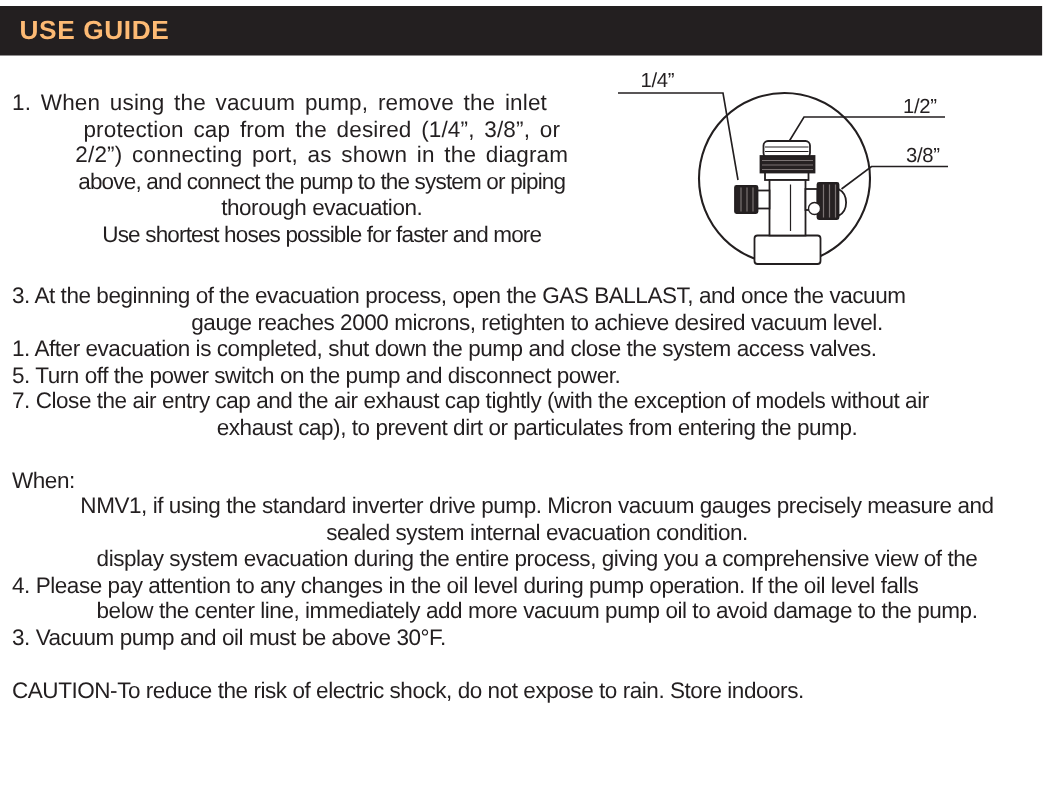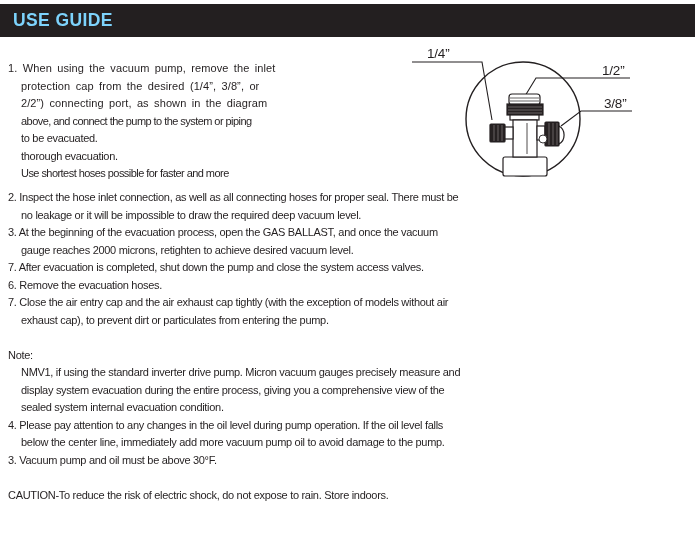--- a/index.html
+++ b/index.html
@@ -5,31 +5,31 @@
   html,body{margin:0;padding:0;background:#ffffff;}
   .page{
     position:relative;width:695px;height:540px;background:#ffffff;
     font-family:"Liberation Sans",sans-serif;color:#231f20;overflow:hidden;
   }
   .header{
     position:absolute;left:0;top:4px;right:0;height:33px;background:#231f20;
     display:flex;align-items:center;
   }
   .header-title{
-    color:#7dd3fc;font-weight:bold;font-size:17.5px;padding-left:13px;letter-spacing:.4px;
+    color:#fdba74;font-weight:bold;font-size:17.5px;padding-left:13px;letter-spacing:.4px;
   }
   .diagram{position:absolute;left:400px;top:38px;}
   .tblock{position:absolute;left:8px;}
   .b1{top:60px;width:400px;}
   .b2{top:189px;width:687px;}
   .line{
     white-space:nowrap;height:17.5px;line-height:17.5px;
-    font-size:11px;letter-spacing:-0.3px;
+    font-size:15px;letter-spacing:-0.3px;
   }
-  .ind{padding-left:13px;}
+  .ind{padding-left:13px;text-align:center;}
   .w{word-spacing:2.2px;letter-spacing:.1px;}
   .c{letter-spacing:-0.55px;}
   .spacer{height:17.5px;}
   .dlabel{font-size:13.5px;fill:#231f20;letter-spacing:-0.2px;}
 </style>
 </head>
 <body>
 
 <div class="page">
 
@@ -88,52 +88,47 @@
     <text class="dlabel" x="27" y="20">1/4”</text>
     <text class="dlabel" x="202" y="37">1/2”</text>
     <text class="dlabel" x="204" y="70">3/8”</text>
   </svg>
 
   <div class="tblock b1">
     <div class="line w">1. When using the vacuum pump, remove the inlet</div>
     <div class="line ind w">protection cap from the desired (1/4”, 3/8”, or</div>
     <div class="line ind w">2/2”) connecting port, as shown in the diagram</div>
     <div class="line ind c">above, and connect the pump to the system or piping</div>
-    <div class="line ind">to be evacuated.</div>
     <div class="line ind">thorough evacuation.</div>
     <div class="line ind c">Use shortest hoses possible for faster and more</div>
   </div>
 
   <div class="tblock b2">
     <div>
-      <div class="line">2. Inspect the hose inlet connection, as well as all connecting hoses for proper seal. There must be</div>
-      <div class="line ind">no leakage or it will be impossible to draw the required deep vacuum level.</div>
-    </div>
-    <div>
       <div class="line">3. At the beginning of the evacuation process, open the GAS BALLAST, and once the vacuum</div>
       <div class="line ind">gauge reaches 2000 microns, retighten to achieve desired vacuum level.</div>
     </div>
     <div>
-      <div class="line">7. After evacuation is completed, shut down the pump and close the system access valves.</div>
+      <div class="line">1. After evacuation is completed, shut down the pump and close the system access valves.</div>
     </div>
     <div>
-      <div class="line">6. Remove the evacuation hoses.</div>
+      <div class="line">5. Turn off the power switch on the pump and disconnect power.</div>
     </div>
     <div>
       <div class="line">7. Close the air entry cap and the air exhaust cap tightly (with the exception of models without air</div>
       <div class="line ind">exhaust cap), to prevent dirt or particulates from entering the pump.</div>
     </div>
 
     <div class="spacer"></div>
 
-    <div class="line">Note:</div>
+    <div class="line">When:</div>
     <div>
       <div class="line ind">NMV1, if using the standard inverter drive pump. Micron vacuum gauges precisely measure and</div>
+      <div class="line ind">sealed system internal evacuation condition.</div>
       <div class="line ind">display system evacuation during the entire process, giving you a comprehensive view of the</div>
-      <div class="line ind">sealed system internal evacuation condition.</div>
     </div>
     <div>
       <div class="line">4. Please pay attention to any changes in the oil level during pump operation. If the oil level falls</div>
       <div class="line ind">below the center line, immediately add more vacuum pump oil to avoid damage to the pump.</div>
     </div>
     <div>
       <div class="line">3. Vacuum pump and oil must be above 30°F.</div>
     </div>
 
     <div class="spacer"></div>

